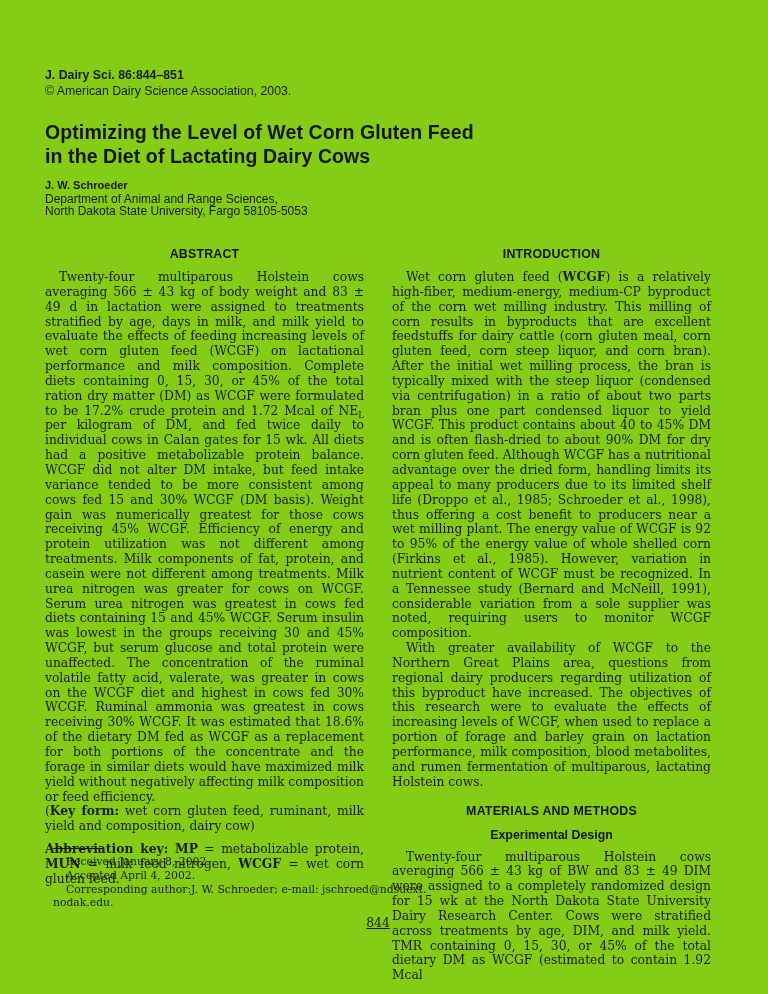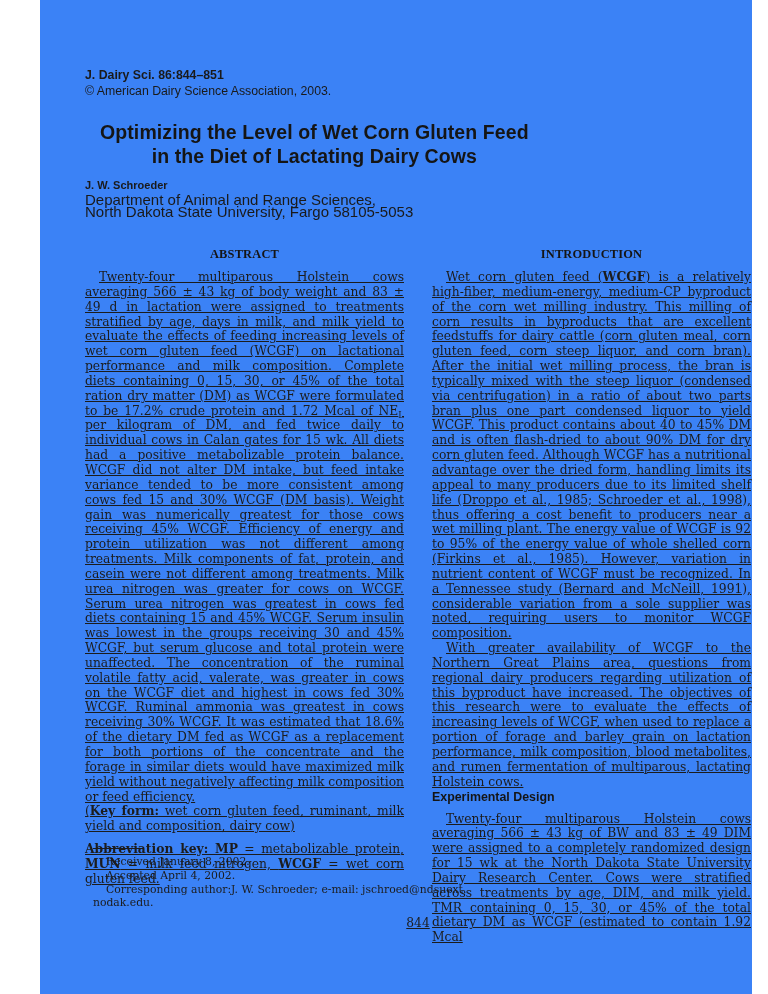--- a/index.html
+++ b/index.html
@@ -1,63 +1,63 @@
 <!DOCTYPE html>
 <html><head>
 <meta charset="utf-8">
 <style>
   html,body { margin:0; padding:0; background:#ffffff; }
   .page {
-    position:relative; width:712px; height:994px; background:#3b82f6;
-    font-family:"DejaVu Serif", serif; color:#1c1c1c; overflow:hidden;margin-left:40px;
+    position:relative; width:768px; height:994px; background:#84cc16;
+    font-family:"DejaVu Serif", serif; color:#1c1c1c; overflow:hidden;
   }
   
   .header-block { position:absolute; left:45px; top:68px; }
   .journal-line {
     font-family:"Liberation Sans", sans-serif; font-weight:bold;
     font-size:12.3px; line-height:15.5px; color:#1a1a1a;
   }
   .copyright-line {
     font-family:"Liberation Sans", sans-serif; font-weight:normal;
     font-size:12.3px; line-height:15.5px; color:#1a1a1a;
   }
   
   .title {
-    position:absolute; left:60px; top:121px; margin:0;
+    position:absolute; left:45px; top:121px; margin:0;
     font-family:"Liberation Sans", sans-serif; font-weight:bold;
-    font-size:19.5px; line-height:23.5px; color:#151515; letter-spacing:0.1px;text-align:center;
+    font-size:19.5px; line-height:23.5px; color:#151515; letter-spacing:0.1px;
   }
   
   .author-name {
     position:absolute; left:45px; top:179px;
     font-family:"Liberation Sans", sans-serif; font-weight:bold;
     font-size:11px; color:#1a1a1a;
   }
   .affiliation {
     position:absolute; left:45px; top:194px;
-    font-family:"Liberation Sans", sans-serif; font-size:15px;
+    font-family:"Liberation Sans", sans-serif; font-size:12px;
     line-height:11.5px; color:#1a1a1a;
   }
   
   .columns { position:absolute; left:45px; top:247px; width:666px; display:flex; gap:28px; }
   .col { width:319px; position:relative; }
   .col.left { height:707px; }
   h2.sec-heading {
-    font-family:Liberation Serif, serif; font-weight:bold;
+    font-family:Liberation Sans, sans-serif; font-weight:bold;
     font-size:12.4px; line-height:14px; text-align:center;
     margin:0 0 9px 0; color:#151515; letter-spacing:0.2px;
   }
   h2.sec-heading.mm { margin-top:14px; margin-bottom:10px; }
   h3.sub-heading {
     font-family:"Liberation Sans", sans-serif; font-weight:bold;
-    font-size:12.4px; line-height:14px; text-align:left;
+    font-size:12.4px; line-height:14px; text-align:center;
     margin:0 0 8px 0; color:#151515;
   }
   .para {
-    text-align:justify; font-size:12.3px; line-height:14.85px; color:#1c1c1c;text-decoration:underline;
+    text-align:justify; font-size:12.3px; line-height:14.85px; color:#1c1c1c;
   }
   .para.indent { text-indent:14px; }
   .para.abbrev { margin-top:8px; }
   .para sub { font-size:8.5px; line-height:0; }
   .b { font-weight:bold; }
   
   .footnote { position:absolute; left:8px; top:601px; width:334px; }
   .footnote-rule { width:50px; height:1px; background:#1c1c1c; margin:0 0 6px 0; }
   .fline { font-size:10.8px; line-height:13.8px; white-space:nowrap; color:#1c1c1c; }
   .fline.indent { padding-left:13px; }
@@ -110,20 +110,21 @@
       </div>
     </div>
 
     <div class="col right">
       <h2 class="sec-heading">INTRODUCTION</h2>
       <div>
           <div class="para indent"><span>Wet corn gluten feed (</span><span class="b">WCGF</span><span>) is a relatively high-fiber, medium-energy, medium-CP byproduct of the corn wet milling industry. This milling of corn results in byproducts that are excellent feedstuffs for dairy cattle (corn gluten meal, corn gluten feed, corn steep liquor, and corn bran). After the initial wet milling process, the bran is typically mixed with the steep liquor (condensed via centrifugation) in a ratio of about two parts bran plus one part condensed liquor to yield WCGF. This product contains about 40 to 45% DM and is often flash-dried to about 90% DM for dry corn gluten feed. Although WCGF has a nutritional advantage over the dried form, handling limits its appeal to many producers due to its limited shelf life (Droppo et al., 1985; Schroeder et al., 1998), thus offering a cost benefit to producers near a wet milling plant. The energy value of WCGF is 92 to 95% of the energy value of whole shelled corn (Firkins et al., 1985). However, variation in nutrient content of WCGF must be recognized. In a Tennessee study (Bernard and McNeill, 1991), considerable variation from a sole supplier was noted, requiring users to monitor WCGF composition.</span></div>
           <div class="para indent"><span>With greater availability of WCGF to the Northern Great Plains area, questions from regional dairy producers regarding utilization of this byproduct have increased. The objectives of this research were to evaluate the effects of increasing levels of WCGF, when used to replace a portion of forage and barley grain on lactation performance, milk composition, blood metabolites, and rumen fermentation of multiparous, lactating Holstein cows.</span></div>
         </div>
 
+      <h2 class="sec-heading mm">MATERIALS AND METHODS</h2>
       <h3 class="sub-heading">Experimental Design</h3>
       <div>
           <div class="para indent"><span>Twenty-four multiparous Holstein cows averaging 566 ± 43 kg of BW and 83 ± 49 DIM were assigned to a completely randomized design for 15 wk at the North Dakota State University Dairy Research Center. Cows were stratified across treatments by age, DIM, and milk yield. TMR containing 0, 15, 30, or 45% of the total dietary DM as WCGF (estimated to contain 1.92 Mcal</span></div>
         </div>
     </div>
 
   </div>
 
   <div class="page-number">844</div>
 

